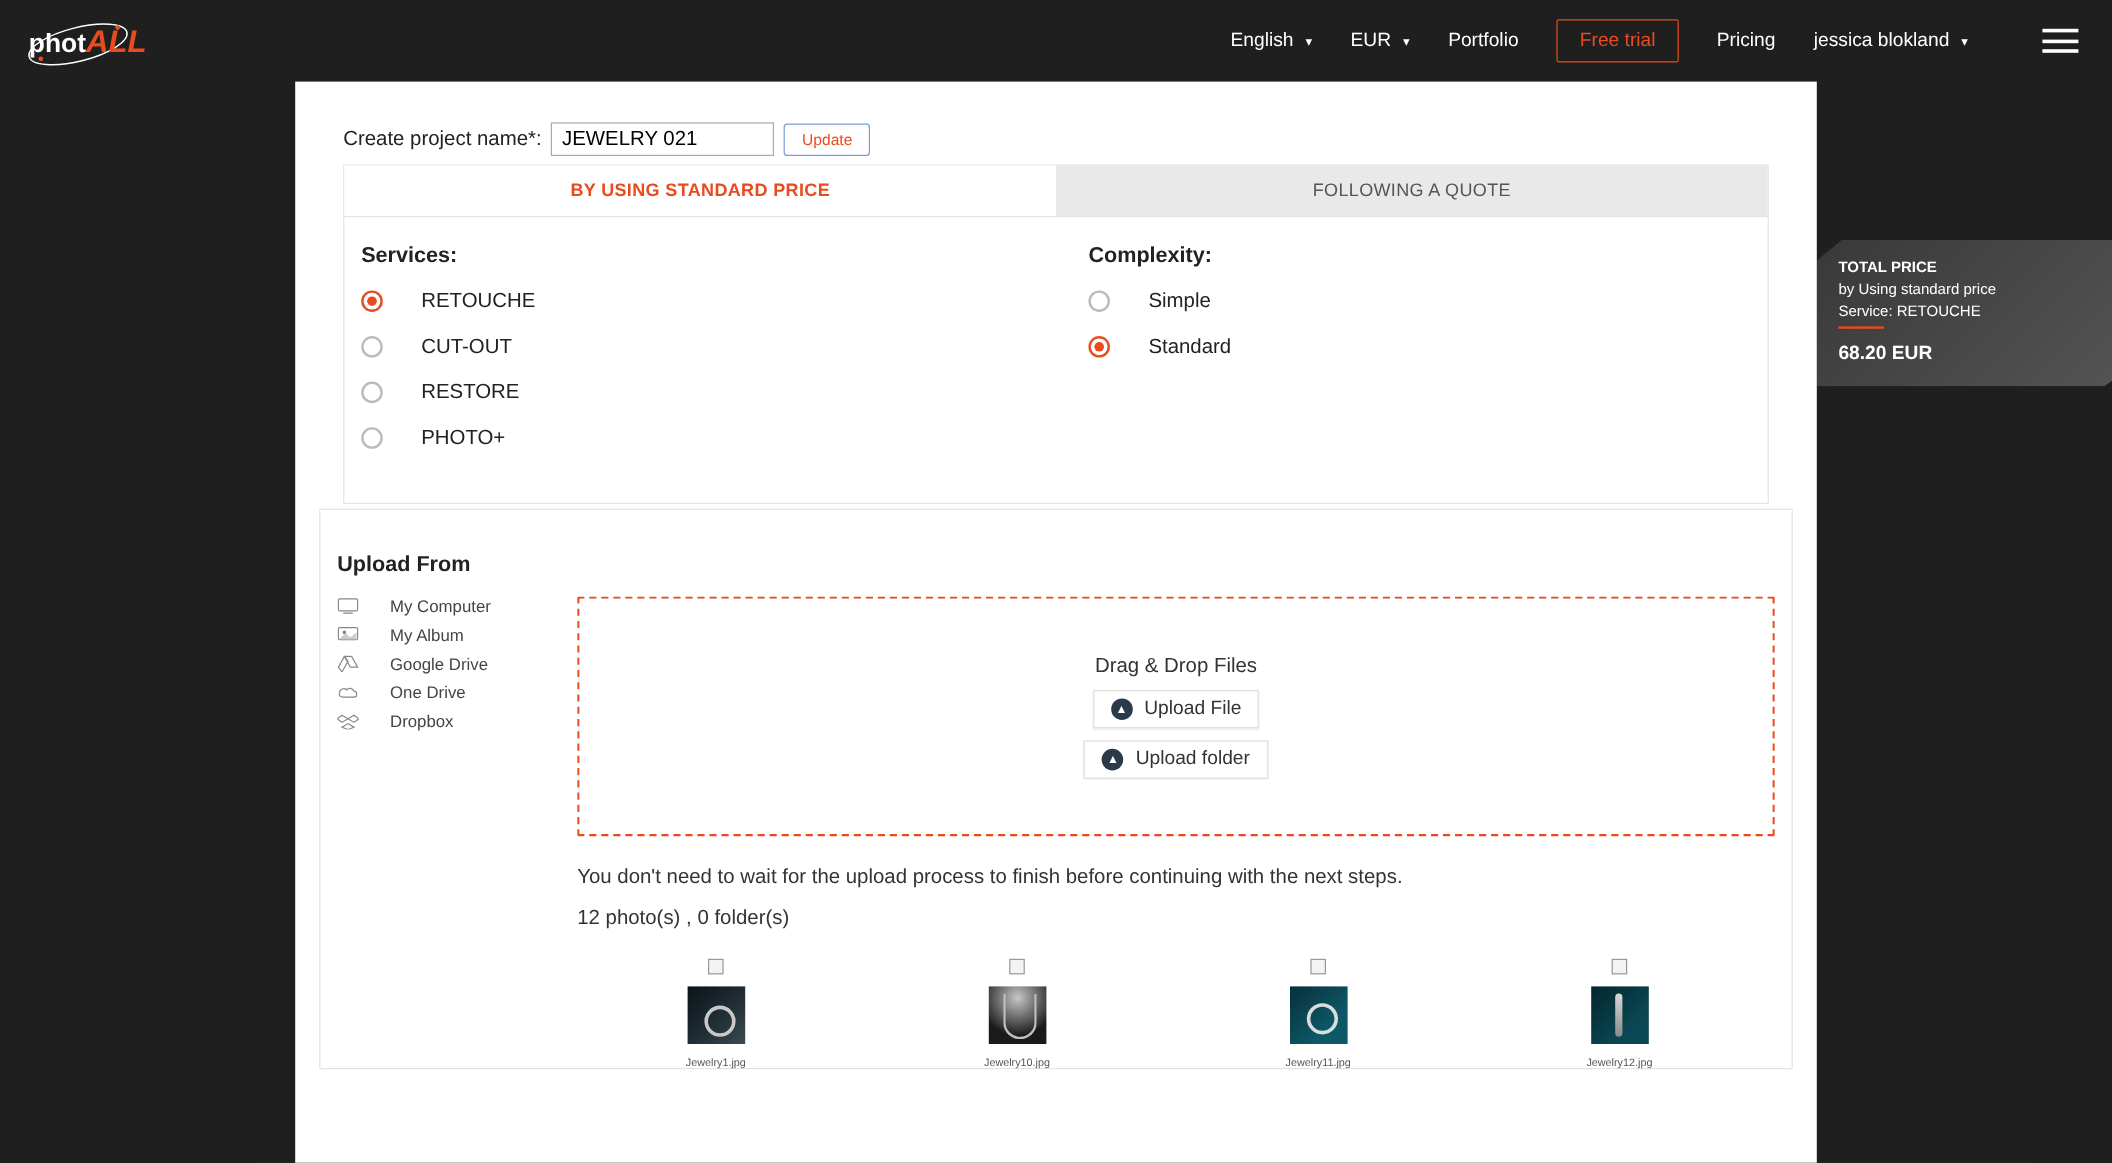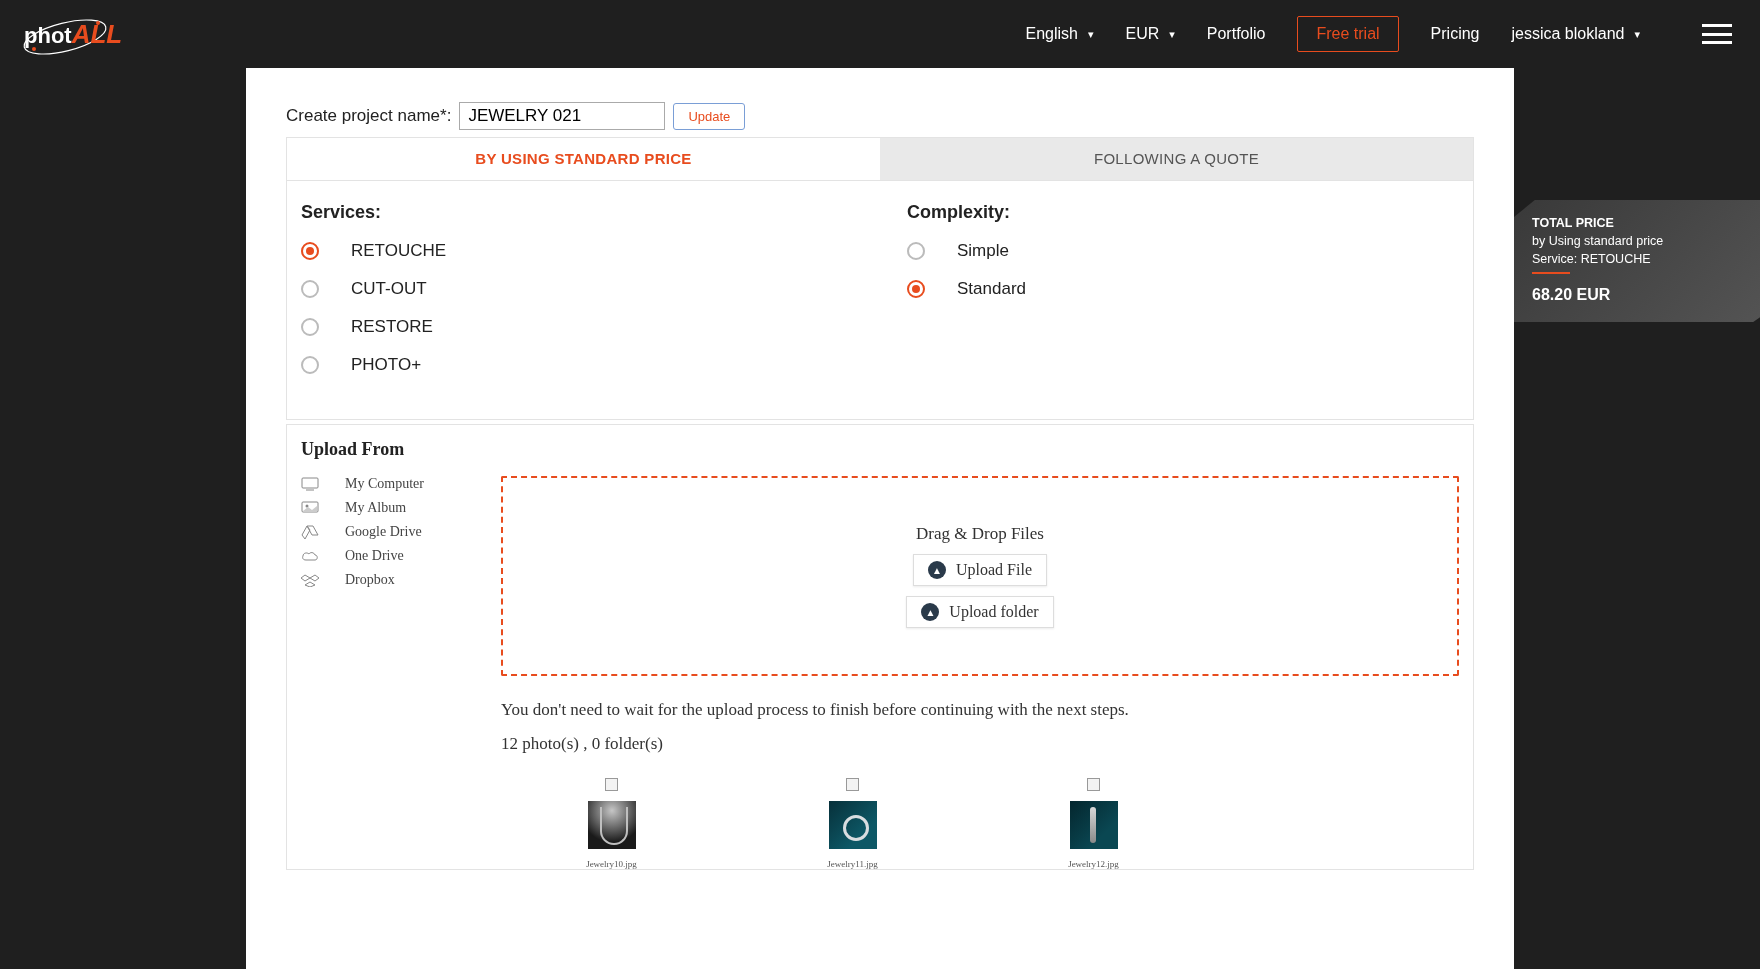--- a/index.html
+++ b/index.html
@@ -39,21 +39,21 @@
     position:relative;
   }
 
   .project-name-row {
     display:flex; align-items:center; gap:8px;
     padding-left:40px;
     margin-bottom:6px;
   }
   .project-name-label { font-size:17px; color:#222; }
   .project-name-input {
-    border:1px solid #aaa; padding:4px 8px; font-size:17px; width:206px; height:28px;
+    border:1px solid #aaa; padding:4px 8px; font-size:17px; width:186px; height:28px;
   }
   .update-btn {
     border:1px solid #7a9ed6; color:#e84c1e; background:#fff;
     padding:5px 14px; font-size:13px; border-radius:3px; margin-left:0; cursor:pointer;
   }
 
   .tabs {
     display:flex; border:1px solid #e3e3e3; margin:4px 40px 0 40px; position:relative; top:1px;
   }
   .tab {
@@ -72,21 +72,21 @@
   .radio {
     width:18px; height:18px; border:2px solid #bbb; border-radius:50%; display:inline-block; position:relative;
   }
   .radio.checked { border-color:#e84c1e; }
   .radio.checked::after {
     content:""; position:absolute; left:3px; top:3px; width:8px; height:8px; background:#e84c1e; border-radius:50%;
   }
   .radio-label { font-size:17px; color:#222; }
 
   .upload-panel {
-    border:1px solid #e3e3e3; margin:0 40px; padding:14px 14px 0 14px;font-family:Liberation Serif, serif;
+    border:1px solid #e3e3e3; margin:0 20px; padding:35px 14px 0 14px;
   }
   .upload-heading { font-size:18px; font-weight:700; color:#222; margin-bottom:16px; }
   .upload-row { display:flex; gap:30px; }
   .upload-sources { width:170px; }
   .upload-source-item { display:flex; align-items:center; gap:26px; font-size:14px; color:#444; margin-bottom:8px; cursor:pointer; }
   .upload-source-item .si-icon { width:18px; height:14px; display:inline-flex; align-items:center; justify-content:center; }
 
   .dropzone {
     flex:1; border:2px dashed #e84c1e; border-radius:2px; min-height:200px;
     display:flex; flex-direction:column; align-items:center; justify-content:center; gap:10px;
@@ -291,20 +291,25 @@
         </div>
       </div>
     </div>
 
     <div class="upload-note">You don't need to wait for the upload process to finish before continuing with the next steps.</div>
     <div class="upload-count">12 photo(s) , 0 folder(s)</div>
 
     <div class="thumbs-row">
       <div class="thumb-cell">
         <span class="thumb-check"></span>
+        <span class="thumb-img t1"></span>
+        <span class="thumb-name">Jewelry1.jpg</span>
+      </div>
+      <div class="thumb-cell">
+        <span class="thumb-check"></span>
         <span class="thumb-img t2"></span>
         <span class="thumb-name">Jewelry10.jpg</span>
       </div>
       <div class="thumb-cell">
         <span class="thumb-check"></span>
         <span class="thumb-img t3"></span>
         <span class="thumb-name">Jewelry11.jpg</span>
       </div>
       <div class="thumb-cell">
         <span class="thumb-check"></span>

